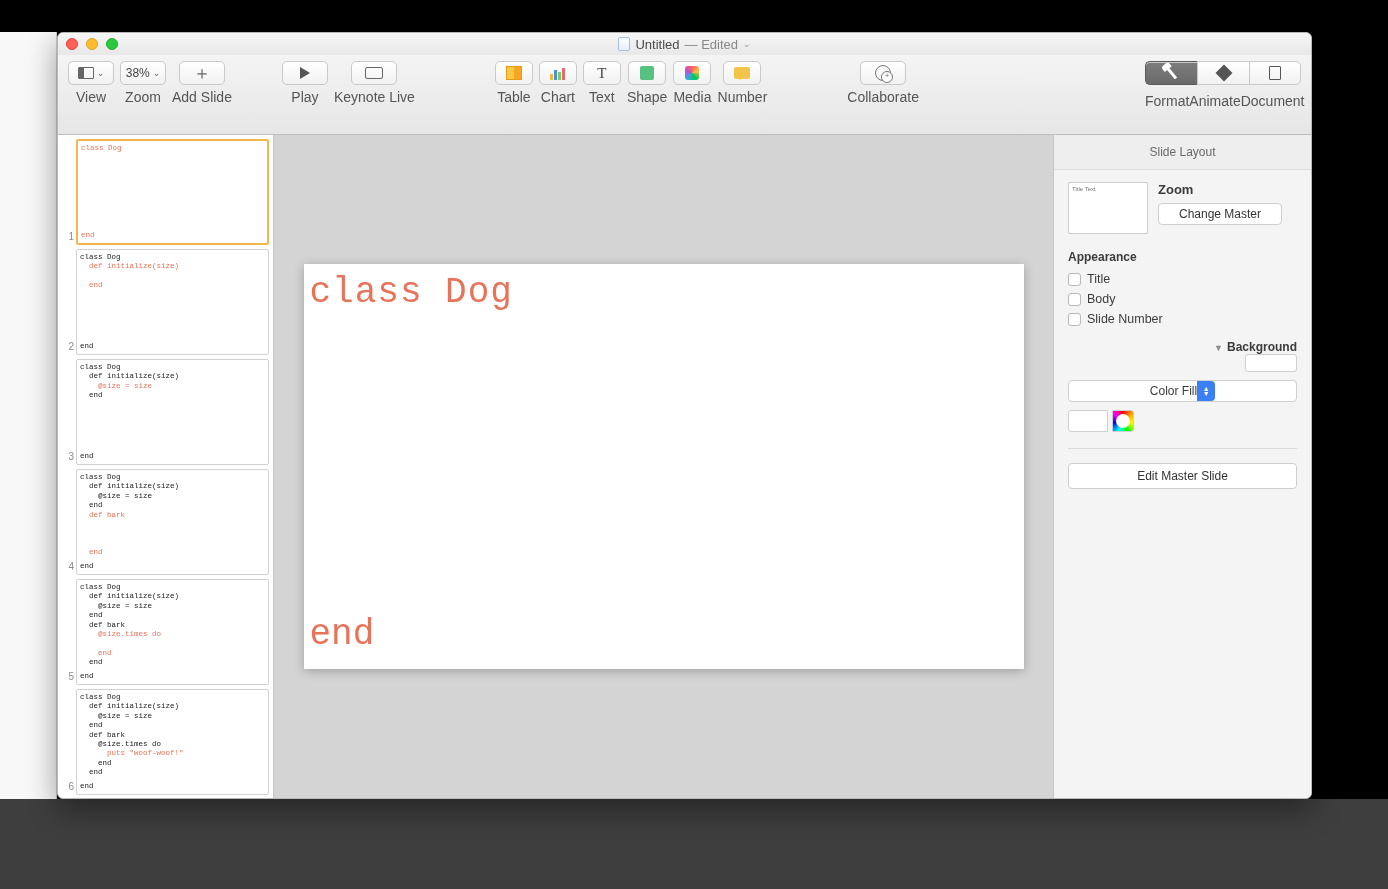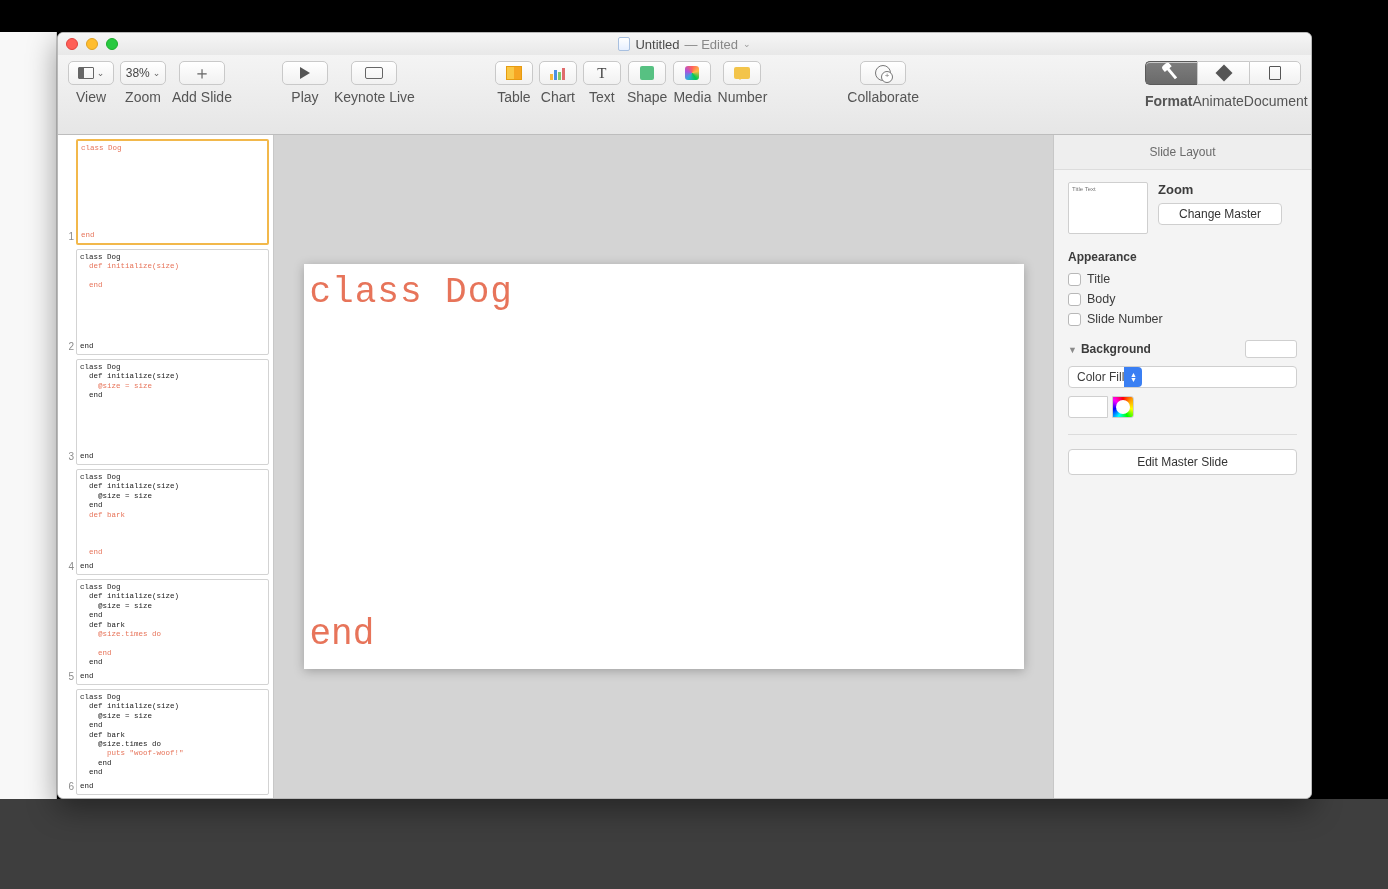--- a/index.html
+++ b/index.html
@@ -74,24 +74,24 @@
   .insp-body { padding:12px 14px; }
   .master-row { display:flex; gap:10px; align-items:flex-start; margin-bottom:16px; }
   .master-thumb { width:80px; height:52px; background:#fff; border:1px solid #cfcfcf; border-radius:2px; font-size:6px; color:#777; padding:3px; font-family:sans-serif; }
   .master-side { flex:1; }
   .master-title { font-weight:600; margin-bottom:6px; font-size:13px;}
   .btn-white { background:#fff; border:1px solid #cfcfcf; border-radius:4px; padding:3px 20px; font-size:12px; color:#333; display:inline-block; text-align:center; }
   .btn-white.full { width:100%; padding:5px 0; }
   .section-title { font-weight:600; font-size:12px; margin: 6px 0 8px; }
   .chk-row { display:flex; align-items:center; gap:6px; margin-bottom:6px; font-size:12.5px; }
   .chk { width:13px; height:13px; border:1px solid #b8b8b8; border-radius:3px; background:#fff; }
-  .bg-row { display:flex; align-items:center; justify-content:space-between; margin-top:14px; }
+  .bg-row { display:flex; align-items:flex-end; justify-content:space-between; margin-top:14px;flex-direction:column; }
   .disclose { color:#8a8a8a; font-size:9px; margin-right:4px; }
   .swatch-sm { width:52px; height:18px; border:1px solid #cfcfcf; background:#fff; border-radius:3px; }
-  .select { margin-top:8px; width:100%; height:22px; background:#fff; border:1px solid #cfcfcf; border-radius:4px; display:flex; align-items:center; justify-content:flex-start; padding:0 8px 0 8px; font-size:12px; }
+  .select { margin-top:8px; width:100%; height:22px; background:#fff; border:1px solid #cfcfcf; border-radius:4px; display:flex; align-items:center; justify-content:center; padding:0 8px 0 8px; font-size:12px; }
   .select .arr { width:18px; height:100%; background:#3a7ff3; border-radius:0 4px 4px 0; display:flex; flex-direction:column; align-items:center; justify-content:center; color:#fff; font-size:7px; line-height:5px; }
   .color-well-row { margin-top:8px; display:flex; gap:4px; align-items:center; }
   .color-well { width:40px; height:22px; border:1px solid #cfcfcf; background:#fff; border-radius:3px 0 0 3px; }
   .color-wheel { width:22px; height:22px; border:1px solid #cfcfcf; border-radius:0 3px 3px 0; background: conic-gradient(red,orange,yellow,lime,cyan,blue,magenta,red); position:relative; }
   .color-wheel:after { content:""; position:absolute; inset:3px; background:#fff; border-radius:50%; }
   .hr { border:none; border-top:1px solid #dcdcdc; margin:16px 0 14px; }
   .bottombar { position:absolute; left:0; right:0; bottom:0; height:90px; background:#3e3e3e; }
 </style>
 </head>
 <body>
@@ -207,21 +207,21 @@
             <span class="ico-brush"></span>
           </div>
         <div class="tb-btn" style="min-width:52px;">
             <span class="ico-diamond"></span>
           </div>
         <div class="tb-btn" style="min-width:52px;">
             <span class="ico-doc"></span>
           </div>
       </div>
       <div style="display:flex; width:156px; margin-top:4px;">
-        <div class="tb-label" style="flex:1;font-weight:bold;">Format</div>
+        <div class="tb-label" style="flex:1;">Format</div>
         <div class="tb-label" style="flex:1;">Animate</div>
         <div class="tb-label" style="flex:1;">Document</div>
       </div>
     </div>
   </div>
 
   <div class="body-row">
     <div class="navigator" id="navigator">
         <div class="thumb-item sel">
           <div class="thumb-num">1</div>

